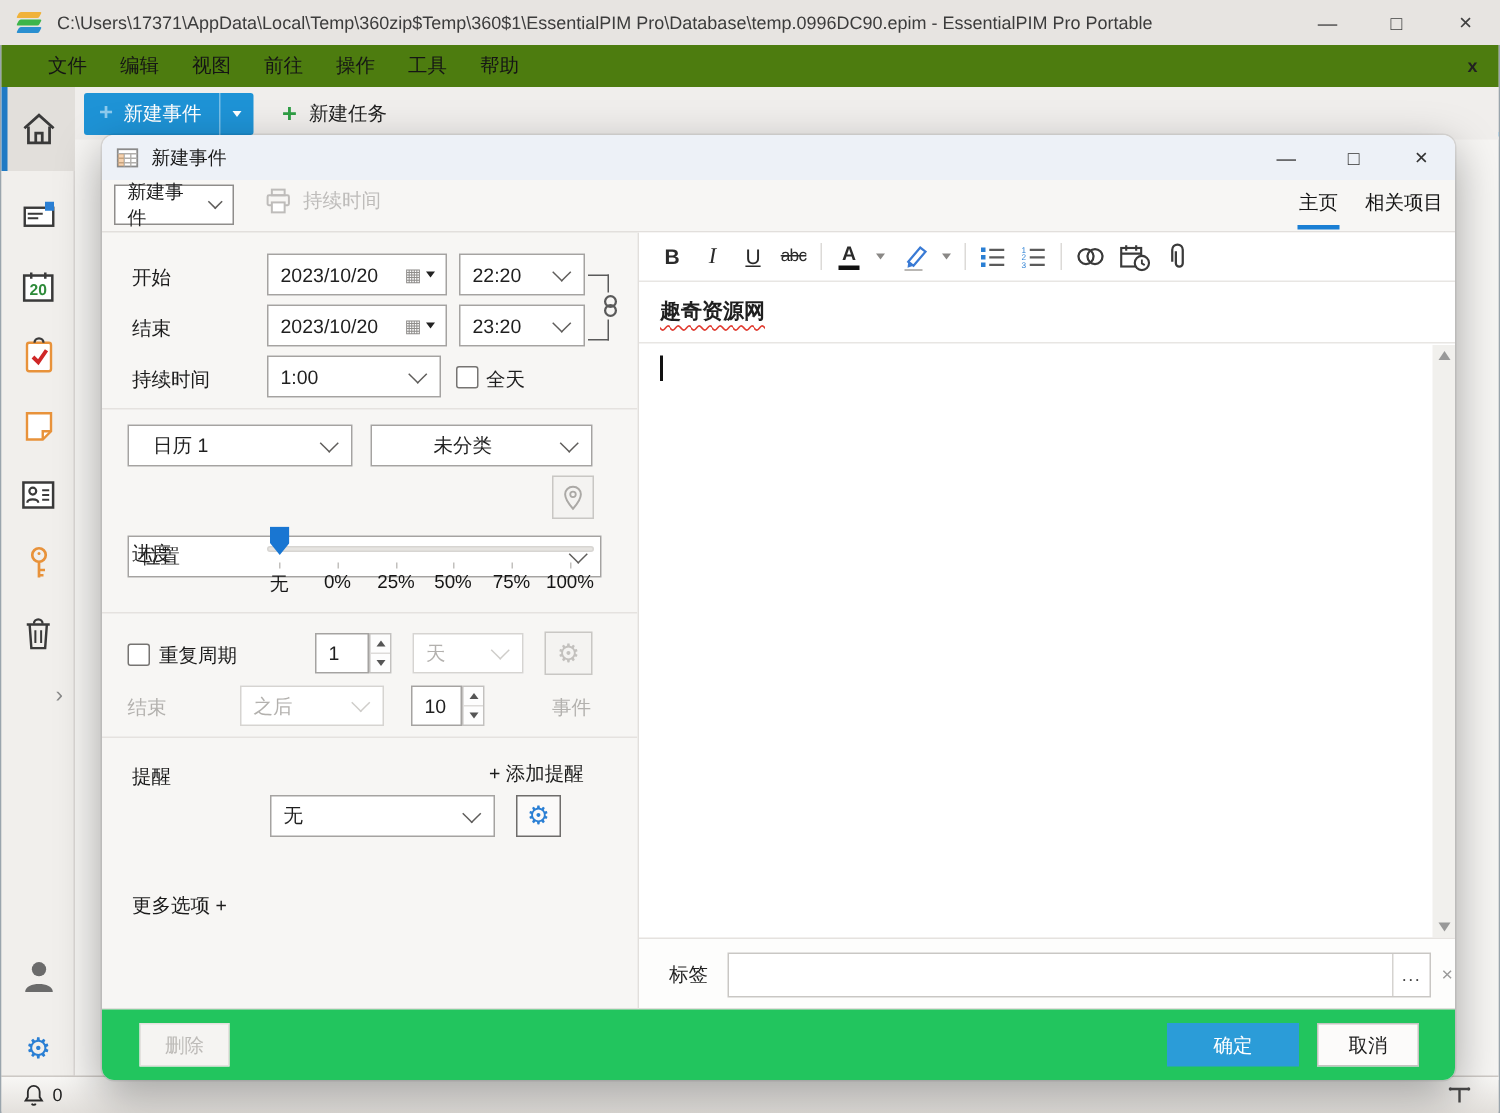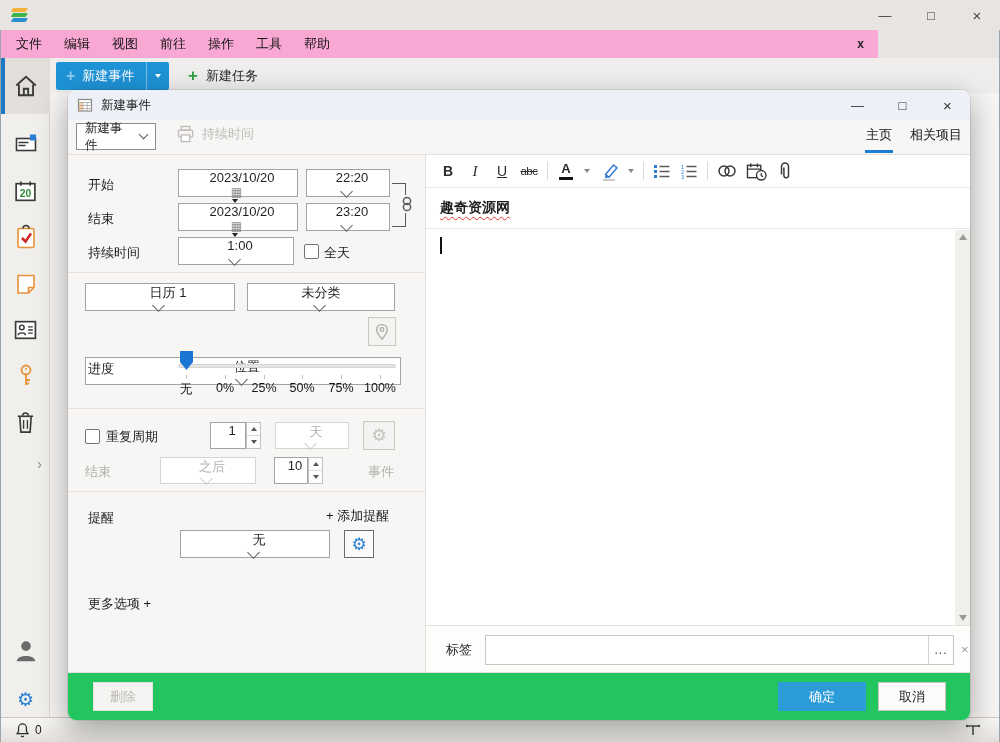--- a/index.html
+++ b/index.html
@@ -15,22 +15,22 @@
   .app-logo{width:20px;height:16px;margin:0 8px 0 10px;position:relative;}
   .app-logo i{position:absolute;left:2px;width:15px;height:3.5px;border-radius:1px;transform:skewX(-28deg);}
   .app-logo i:nth-child(1){top:1px;background:#f0b23a;}
   .app-logo i:nth-child(2){top:6px;background:#3db54a;}
   .app-logo i:nth-child(3){top:11px;background:#2a8fd0;}
   #win-title{font-size:12px;color:#3c3c3c;white-space:nowrap;}
   #win-controls{margin-left:auto;display:flex;height:30px;}
   #win-controls .wc{width:46px;height:30px;display:flex;align-items:center;justify-content:center;
     color:#404040;font-size:13px;}
   
-  #menubar{position:absolute;left:1px;top:30px;width:877px;height:28px;background:#f9a8d4;
-    display:flex;align-items:center;padding-left:4px;box-sizing:border-box;}
+  #menubar{position:absolute;left:1px;top:30px;width:998px;height:28px;background:#4d7c0f;
+    display:flex;align-items:center;padding-left:20px;box-sizing:border-box;}
   .menu-item{padding:0 11px;font-size:13px;color:#151515;}
   #menu-close{margin-left:auto;margin-right:14px;font-weight:bold;font-size:12px;color:#222;}
 
   
   #main-toolbar{position:absolute;left:50px;top:58px;width:949px;height:35px;background:#f0eeec;}
   #btn-new-event{position:absolute;left:6px;top:4px;height:28px;display:flex;background:#1e93d6;border-radius:2px;color:#fff;}
   #btn-new-event .main{display:flex;align-items:center;padding:0 12px 0 10px;}
   #btn-new-event .plus{color:#8ecbee;font-size:16px;font-weight:bold;margin-right:7px;}
   #btn-new-event .lbl{font-size:13px;}
   #btn-new-event .drop{width:22px;display:flex;align-items:center;justify-content:center;border-left:1px solid rgba(255,255,255,.4);}
@@ -72,21 +72,21 @@
   #tab-home{left:798px;}
   #tab-home::after{content:"";position:absolute;left:-1px;right:-1px;bottom:-9px;height:3px;background:#1a7fd4;}
   #tab-related{left:842px;}
   #dlg-sep{position:absolute;left:0;top:64px;width:100%;height:1px;background:#e2dfdc;}
 
   
   #form-panel{position:absolute;left:0;top:65px;width:357px;height:517px;}
   .flabel{position:absolute;font-size:13px;color:#1c1c1c;}
   .flabel.dis{color:#b3b1ae;}
   .field{position:absolute;background:#fff;border:1px solid #a5a3a1;box-sizing:border-box;
-    display:flex;align-items:center;font-size:13px;flex-direction:column;}
+    display:flex;align-items:center;font-size:13px;}
   .field .txt{padding-left:8px;flex:1;white-space:nowrap;}
   .field.dis{border-color:#d6d4d1;color:#b3b1ae;}
   .chev{width:8px;height:8px;border-right:1.4px solid #5f5d5b;border-bottom:1.4px solid #5f5d5b;
     transform:rotate(45deg);margin:-4px 10px 0 6px;flex:none;}
   .field.dis .chev{border-color:#cfcdca;}
   .cal-glyph{color:#8f8d8b;font-size:12px;margin-right:3px;}
   .tri-sm{width:0;height:0;border-left:3.5px solid transparent;border-right:3.5px solid transparent;border-top:4.5px solid #222;margin-right:7px;}
   .checkbox{position:absolute;width:13px;height:13px;background:#fff;border:1px solid #767472;border-radius:2px;}
   .hsep{position:absolute;left:0;width:357px;height:1px;background:#e5e2df;}
   .spin-arrows{position:absolute;width:15px;display:flex;flex-direction:column;border:1px solid #c3c1bf;box-sizing:border-box;background:#fdfdfd;}
@@ -147,20 +147,21 @@
 <body>
 
 <div id="window">
 
   <div id="titlebar">
     <div class="app-logo">
         <i></i>
         <i></i>
         <i></i>
       </div>
+    <div id="win-title">C:\Users\17371\AppData\Local\Temp\360zip$Temp\360$1\EssentialPIM Pro\Database\temp.0996DC90.epim - EssentialPIM Pro Portable</div>
     <div id="win-controls">
       <div class="wc">—</div>
       <div class="wc">□</div>
       <div class="wc" style="font-size:15px;">×</div>
     </div>
   </div>
 
   <div id="menubar">
     <span class="menu-item">文件</span>
     <span class="menu-item">编辑</span>

